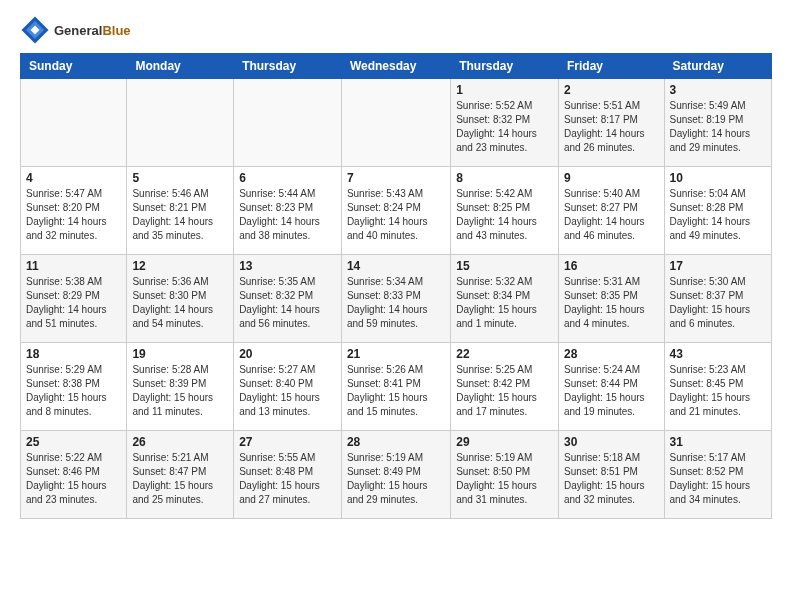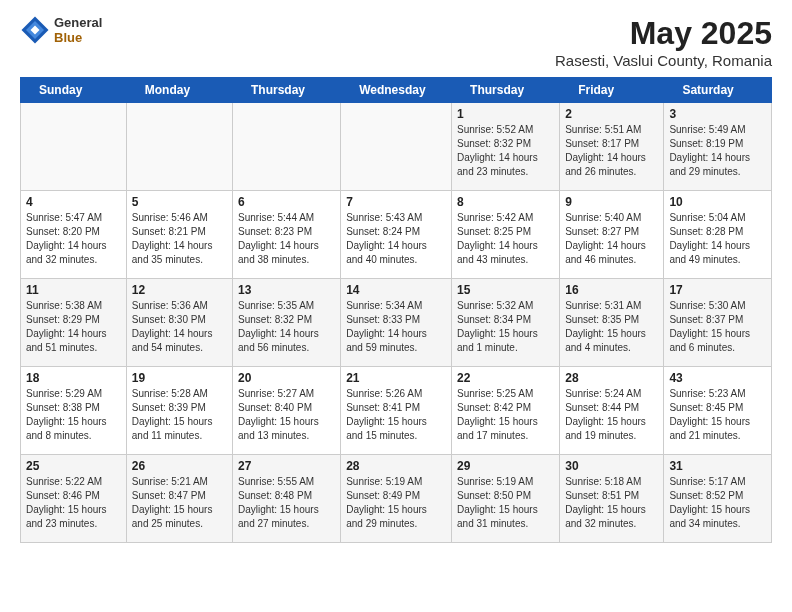--- a/index.html
+++ b/index.html
@@ -20,21 +20,21 @@
       justify-content: space-between;
       align-items: flex-start;
       margin-bottom: 8px;
     }
     .logo {
       display: flex;
       align-items: center;
     }
     .logo-text {
       display: flex;
-      flex-direction: column;
+      flex-direction: row;
       font-size: 13px;
       font-weight: bold;
     }
     .logo-general {
       color: #333;
     }
     .logo-blue {
       color: #a16207;
     }
     .logo-icon {
@@ -56,21 +56,21 @@
     }
     .calendar {
       width: 100%;
       border-collapse: collapse;
       font-size: 10.5px;
     }
     .calendar thead tr th {
       background-color: #1a5bb5;
       color: #fff;
       text-align: left;
-      padding: 5px 18px;
+      padding: 5px 8px;
       font-size: 12px;
       font-weight: bold;
       border: 1px solid #1a5bb5;
     }
     .calendar tbody tr td {
       border: 1px solid #ccc;
       vertical-align: top;
       padding: 4px 5px;
       width: 113px;
       height: 88px;
@@ -107,24 +107,20 @@
       <svg class="logo-icon" viewBox="0 0 40 40">
         <polygon points="20,2 38,20 20,38 2,20" fill="#1a5bb5"></polygon>
         <polygon points="20,8 32,20 20,32 8,20" fill="#4488dd"></polygon>
         <polygon points="20,14 26,20 20,26 14,20" fill="#fff"></polygon>
       </svg>
       <div class="logo-text">
         <span class="logo-general">General</span>
         <span class="logo-blue">Blue</span>
       </div>
     </div>
-    <div class="title-block">
-      <div class="main-title">May 2025</div>
-      <div class="subtitle">Rasesti, Vaslui County, Romania</div>
-    </div>
   </div>
 
   <table class="calendar">
     <thead>
       <tr>
       <th>Sunday</th>
           <th>Monday</th>
           <th>Thursday</th>
           <th>Wednesday</th>
           <th>Thursday</th>

